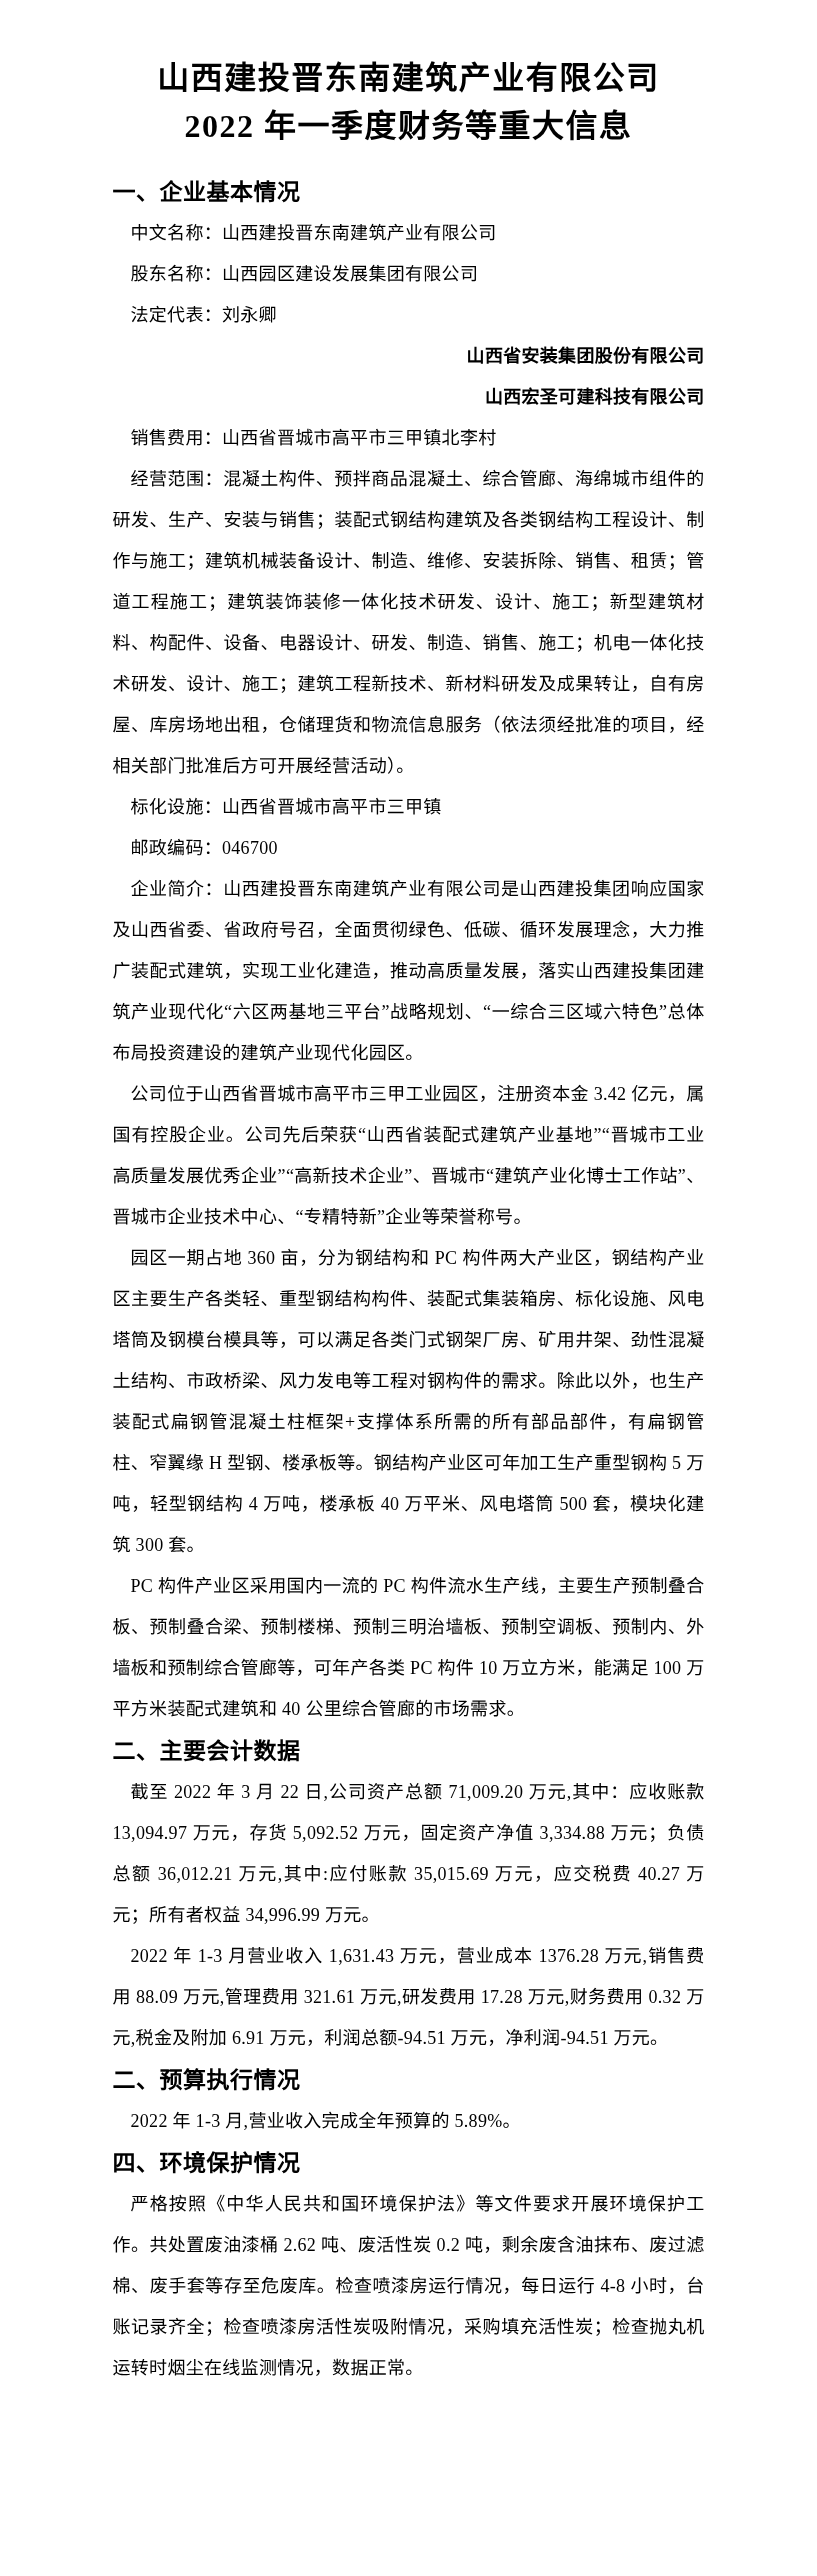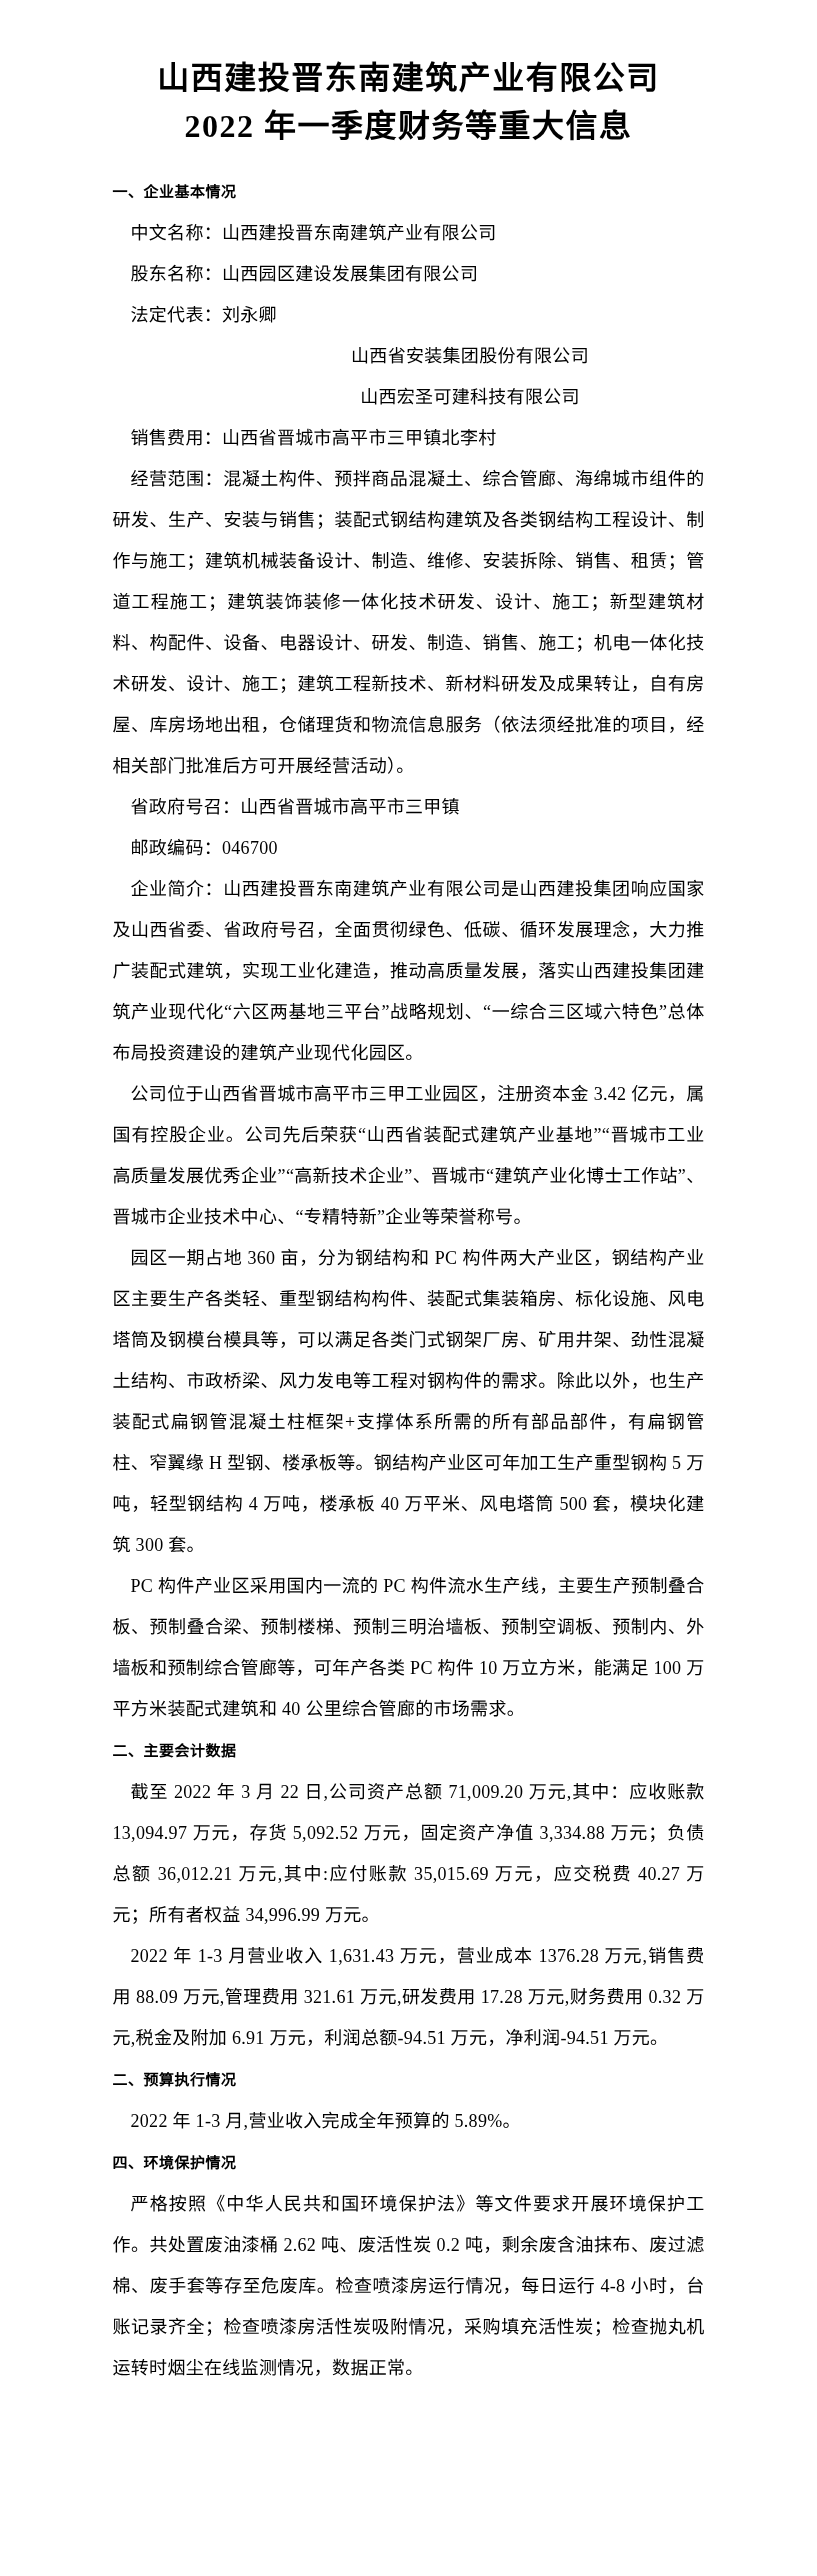--- a/index.html
+++ b/index.html
@@ -23,38 +23,39 @@
     font-weight: bold;
     font-size: 32px;
     line-height: 48px;
     text-align: center;
     letter-spacing: 1.5px;
     margin-bottom: 20.6px;
   }
   .sec-heading {
     font-family: "Liberation Sans", "DejaVu Sans", sans-serif;
     font-weight: 700;
-    font-size: 15px;
+    font-size: 23px;
     line-height: 42px;
     margin: 0;
     letter-spacing: 0.5px;
   }
   p.body-line {
     margin: 0;
     font-size: 18px;
     line-height: 41px;
     text-align: justify;
     letter-spacing: 0.3px;
   }
   p.ind {
     text-indent: 1em;
   }
   p.sh-extra {
     padding-left: 123px;
-    text-align: center;
+    text-align: right;
+    font-weight: bold;
   }
 </style>
 </head>
 <body>
 
 <div class="page">
 
   <div class="doc-title">
     <div>山西建投晋东南建筑产业有限公司</div>
     <div>2022 年一季度财务等重大信息</div>
@@ -67,21 +68,21 @@
   <p class="body-line ind"><span>股东名称：</span><span>山西园区建设发展集团有限公司</span></p>
 
   <p class="body-line ind"><span>法定代表：</span><span>刘永卿</span></p>
   <p class="body-line sh-extra">山西省安装集团股份有限公司</p>
   <p class="body-line sh-extra">山西宏圣可建科技有限公司</p>
 
   <p class="body-line ind"><span>销售费用：</span><span>山西省晋城市高平市三甲镇北李村</span></p>
 
   <p class="body-line ind"><span>经营范围：</span><span>混凝土构件、预拌商品混凝土、综合管廊、海绵城市组件的研发、生产、安装与销售；装配式钢结构建筑及各类钢结构工程设计、制作与施工；建筑机械装备设计、制造、维修、安装拆除、销售、租赁；管道工程施工；建筑装饰装修一体化技术研发、设计、施工；新型建筑材料、构配件、设备、电器设计、研发、制造、销售、施工；机电一体化技术研发、设计、施工；建筑工程新技术、新材料研发及成果转让，自有房屋、库房场地出租，仓储理货和物流信息服务（依法须经批准的项目，经相关部门批准后方可开展经营活动）。</span></p>
 
-  <p class="body-line ind"><span>省政府号召：</span><span>山西省晋城市高平市三甲镇</span></p>
+  <p class="body-line ind"><span>标化设施：</span><span>山西省晋城市高平市三甲镇</span></p>
 
   <p class="body-line ind"><span>邮政编码：</span><span>046700</span></p>
 
   <p class="body-line ind"><span>企业简介：</span><span>山西建投晋东南建筑产业有限公司是山西建投集团响应国家及山西省委、省政府号召，全面贯彻绿色、低碳、循环发展理念，大力推广装配式建筑，实现工业化建造，推动高质量发展，落实山西建投集团建筑产业现代化“六区两基地三平台”战略规划、“一综合三区域六特色”总体布局投资建设的建筑产业现代化园区。</span></p>
 
   <p class="body-line ind">公司位于山西省晋城市高平市三甲工业园区，注册资本金 3.42 亿元，属国有控股企业。公司先后荣获“山西省装配式建筑产业基地”“晋城市工业高质量发展优秀企业”“高新技术企业”、晋城市“建筑产业化博士工作站”、晋城市企业技术中心、“专精特新”企业等荣誉称号。</p>
   <p class="body-line ind">园区一期占地 360 亩，分为钢结构和 PC 构件两大产业区，钢结构产业区主要生产各类轻、重型钢结构构件、装配式集装箱房、标化设施、风电塔筒及钢模台模具等，可以满足各类门式钢架厂房、矿用井架、劲性混凝土结构、市政桥梁、风力发电等工程对钢构件的需求。除此以外，也生产装配式扁钢管混凝土柱框架+支撑体系所需的所有部品部件，有扁钢管柱、窄翼缘 H 型钢、楼承板等。钢结构产业区可年加工生产重型钢构 5 万吨，轻型钢结构 4 万吨，楼承板 40 万平米、风电塔筒 500 套，模块化建筑 300 套。</p>
   <p class="body-line ind">PC 构件产业区采用国内一流的 PC 构件流水生产线，主要生产预制叠合板、预制叠合梁、预制楼梯、预制三明治墙板、预制空调板、预制内、外墙板和预制综合管廊等，可年产各类 PC 构件 10 万立方米，能满足 100 万平方米装配式建筑和 40 公里综合管廊的市场需求。</p>
 
   <h2 class="sec-heading">二、主要会计数据</h2>

